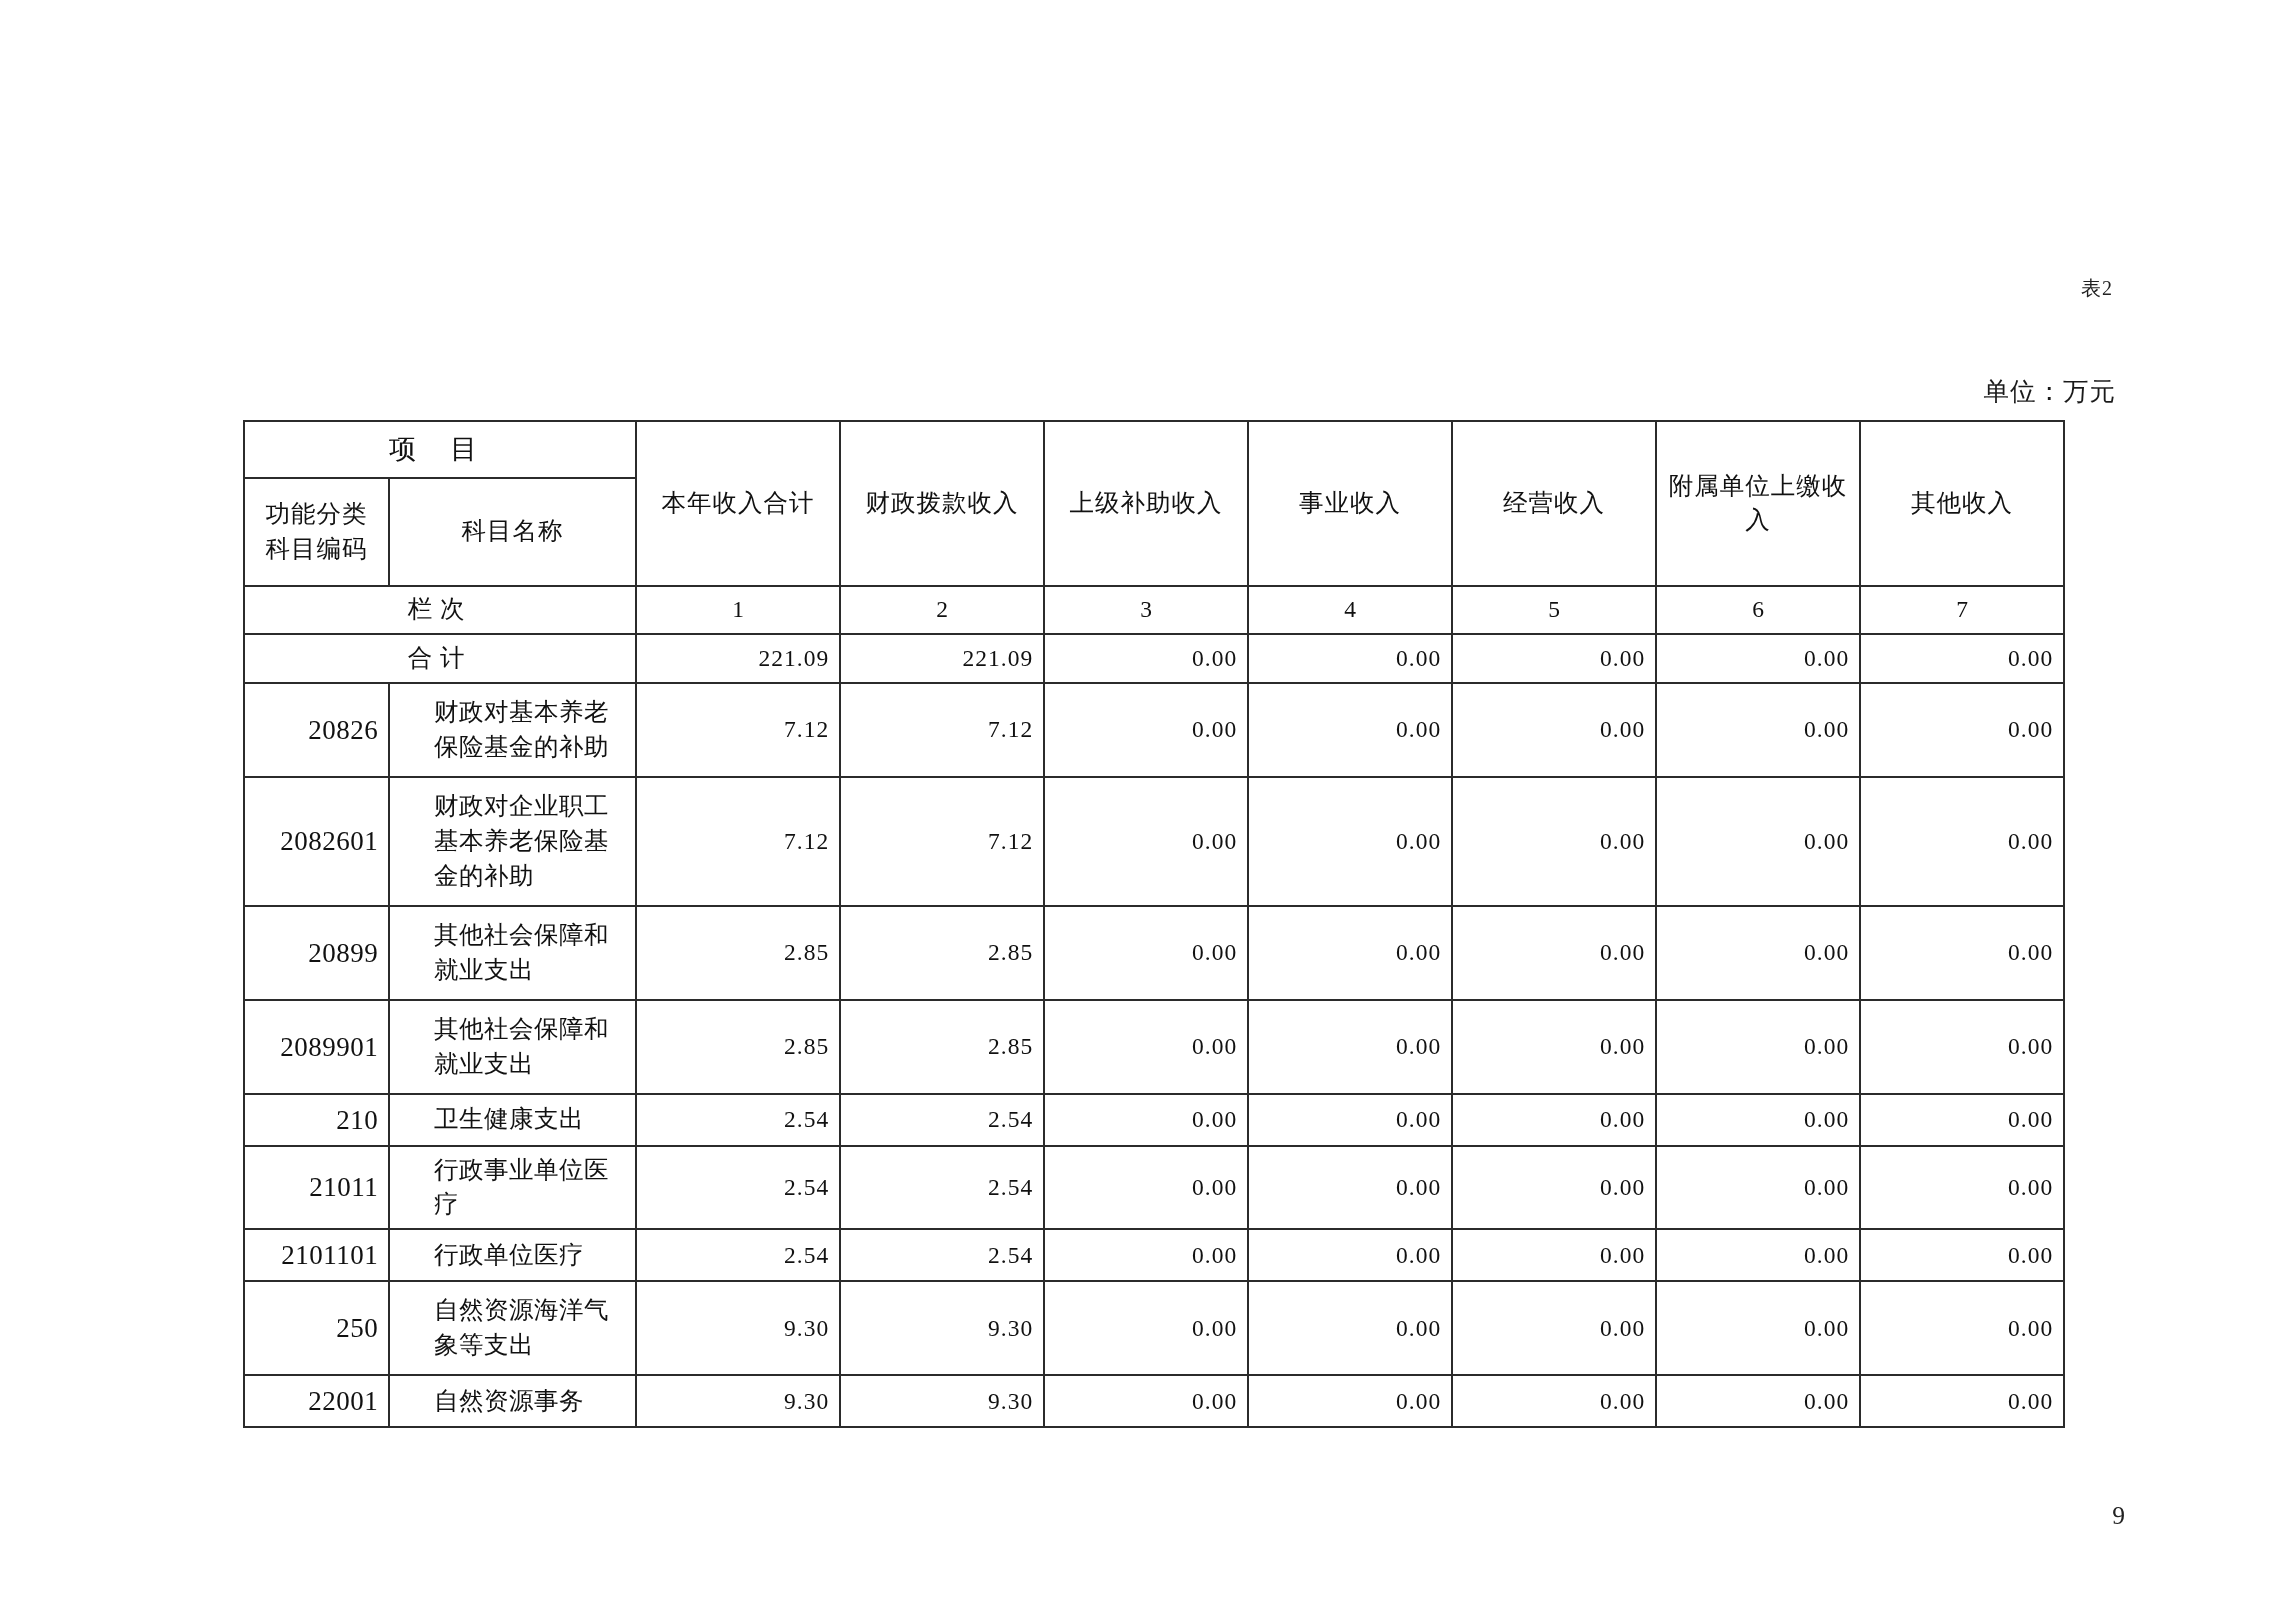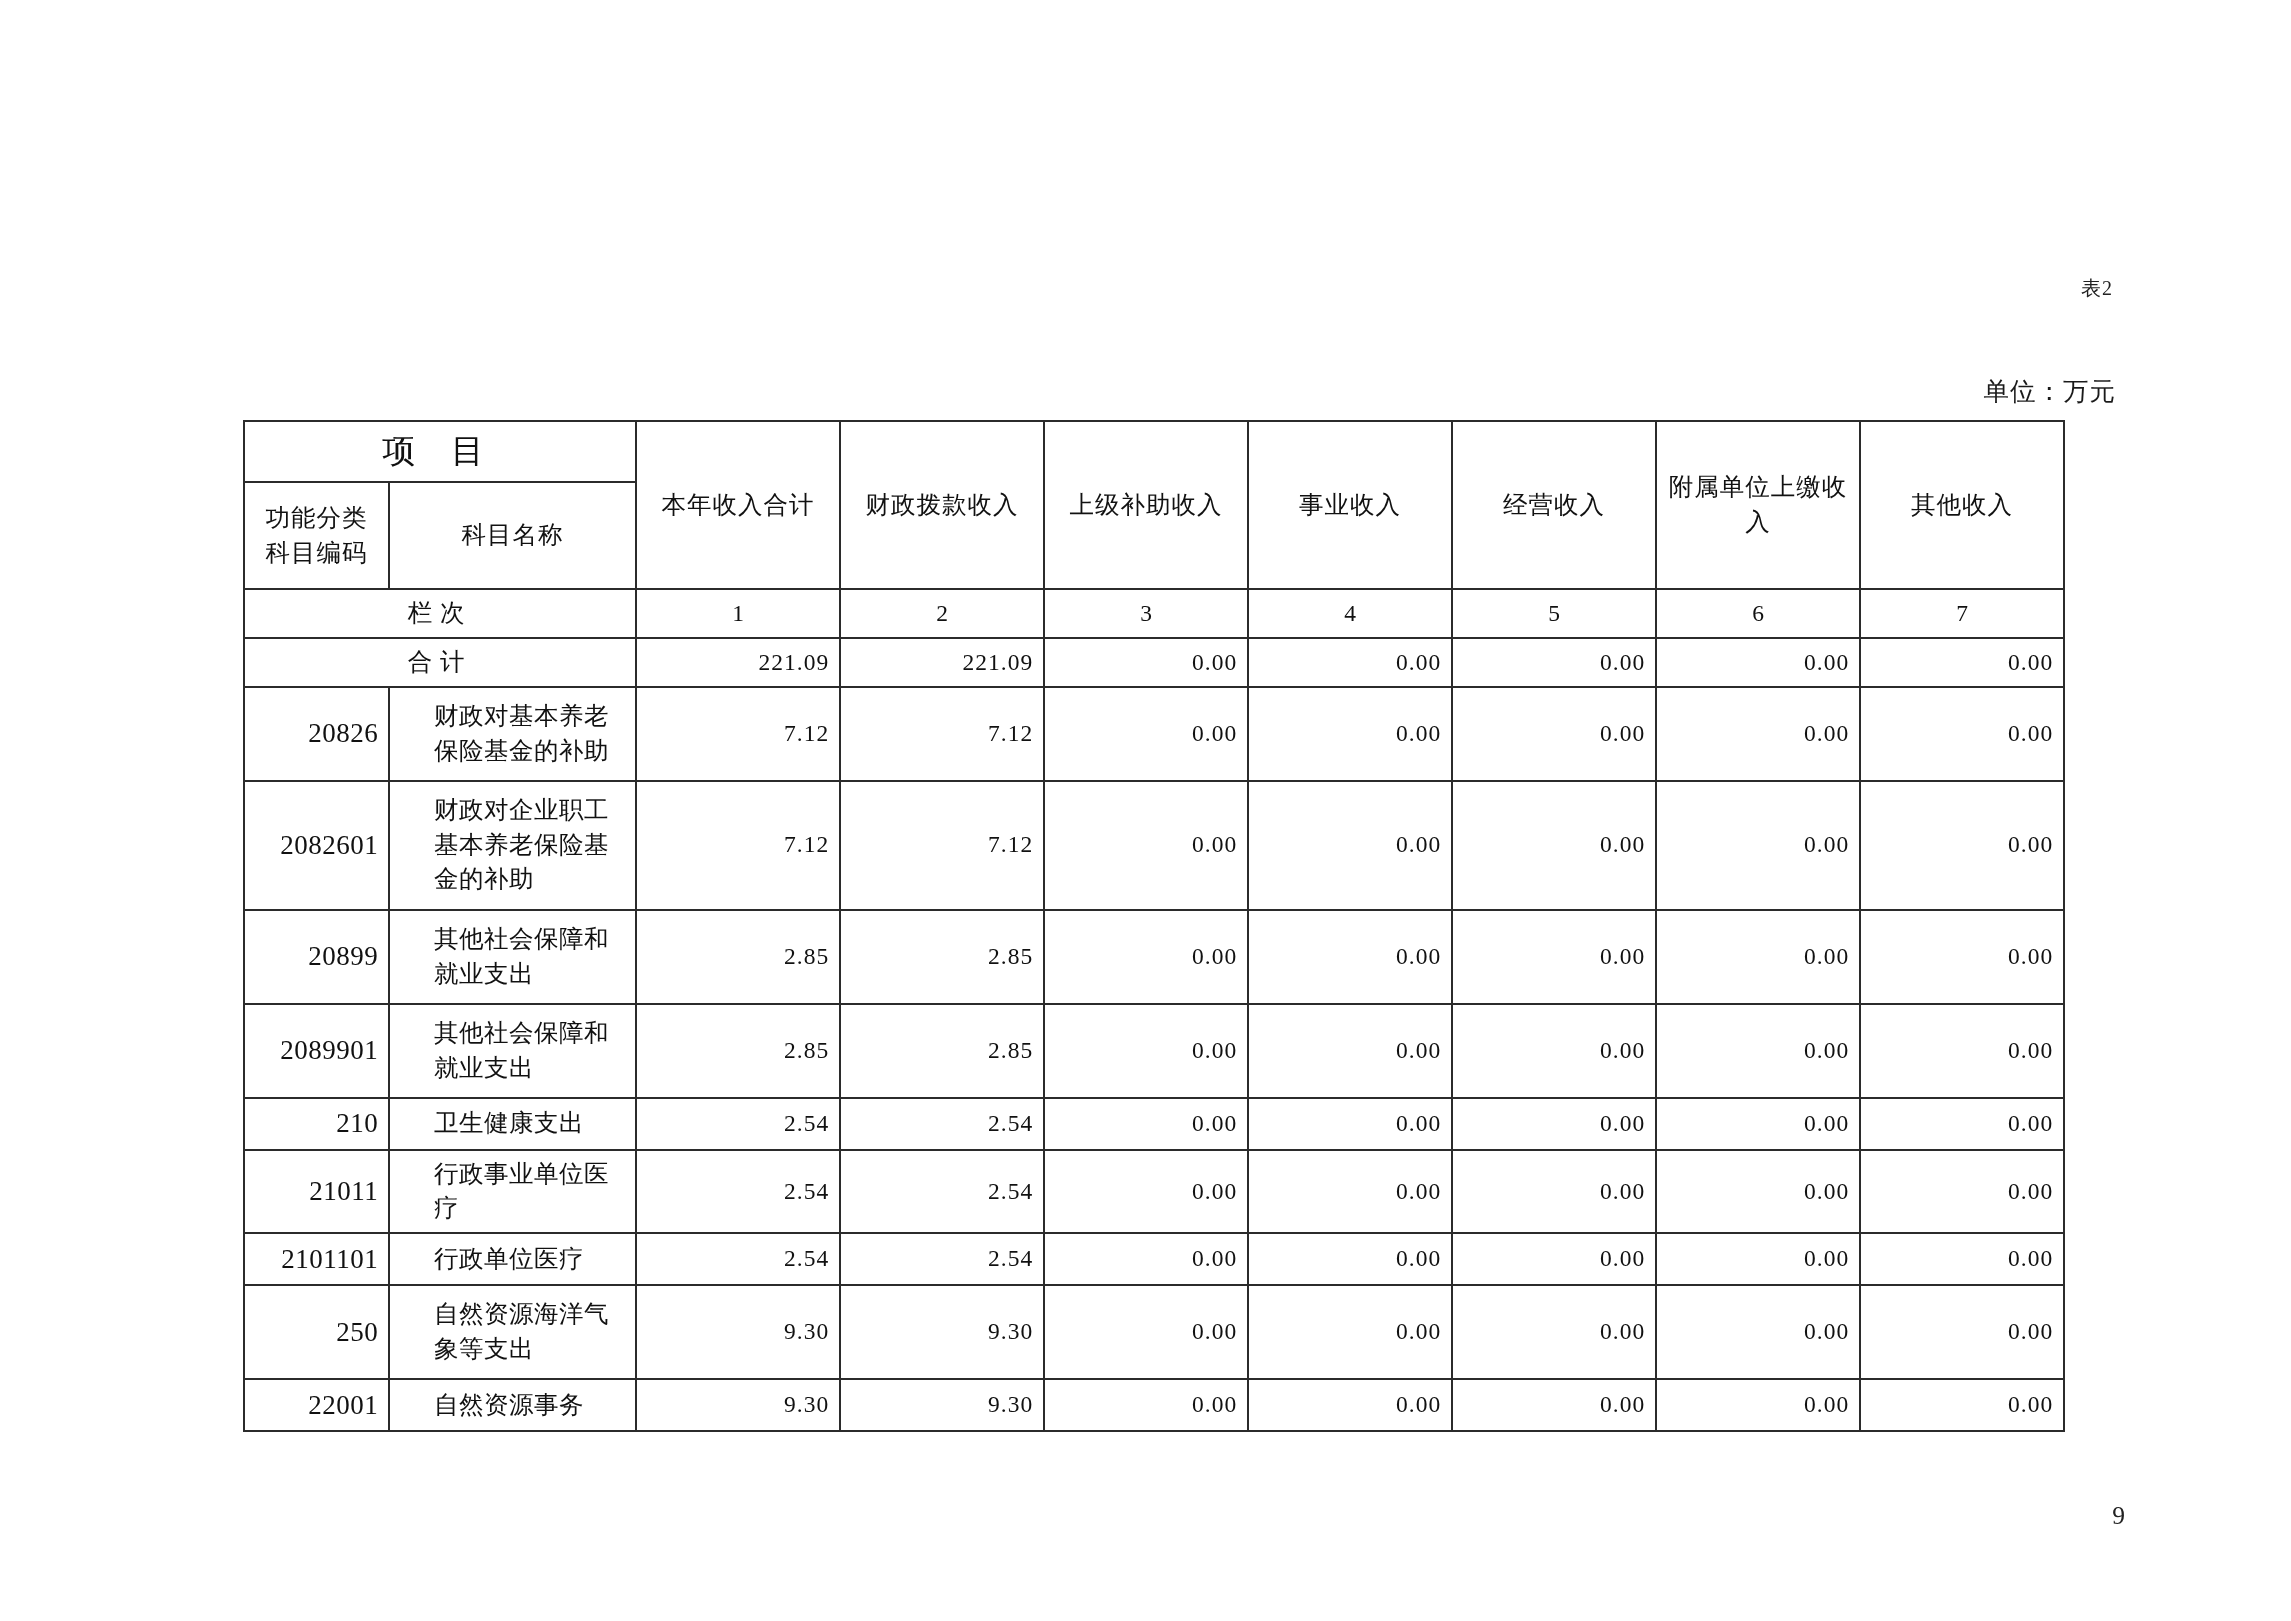--- a/index.html
+++ b/index.html
@@ -83,21 +83,21 @@
     color: #111;
     vertical-align: middle;
     line-height: 1.42;
   }
   .c-code  { width: 145px; }
   .c-name  { width: 247px; }
   .c-num   { width: 204px; }
 
   .hd-item {
     text-align: center;
-    font-size: 33px;
+    font-size: 27px;
     letter-spacing: 13.7px;
     padding-left: 13.7px;
     height: 43px;
   }
   .hd-col {
     text-align: center;
     font-size: 24.5px;
     letter-spacing: 1px;
   }
   .hd-sub {

